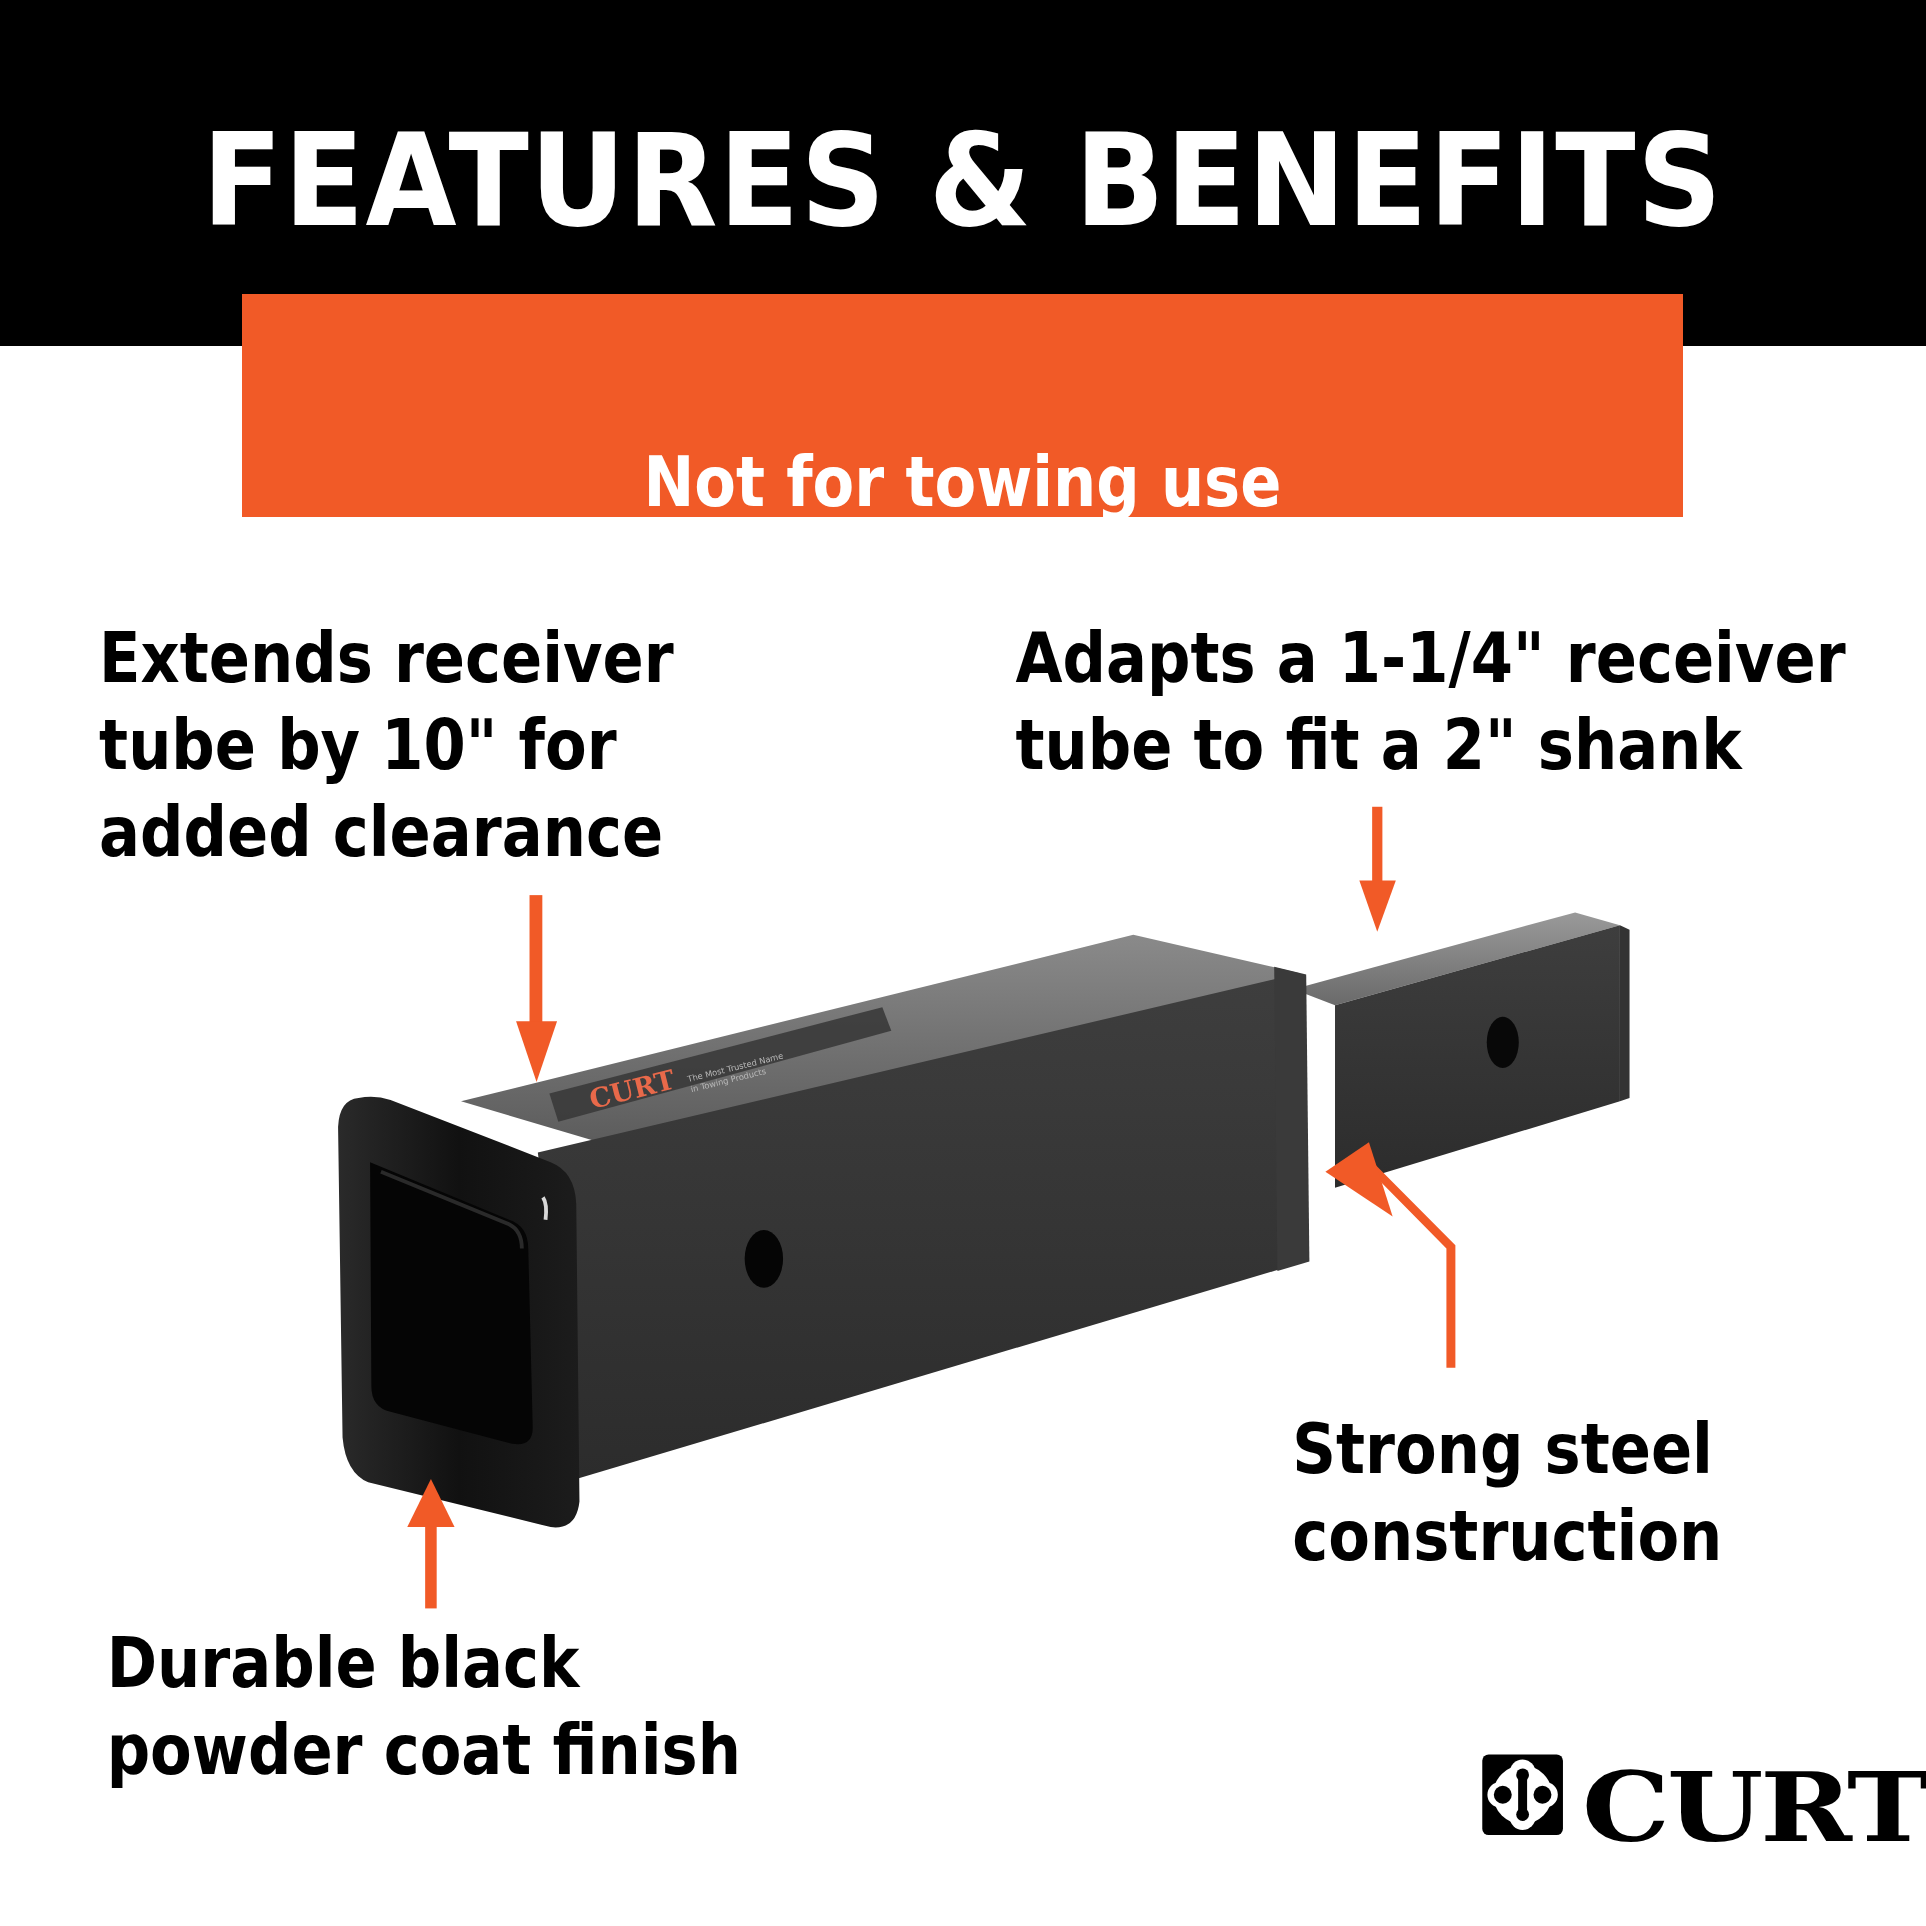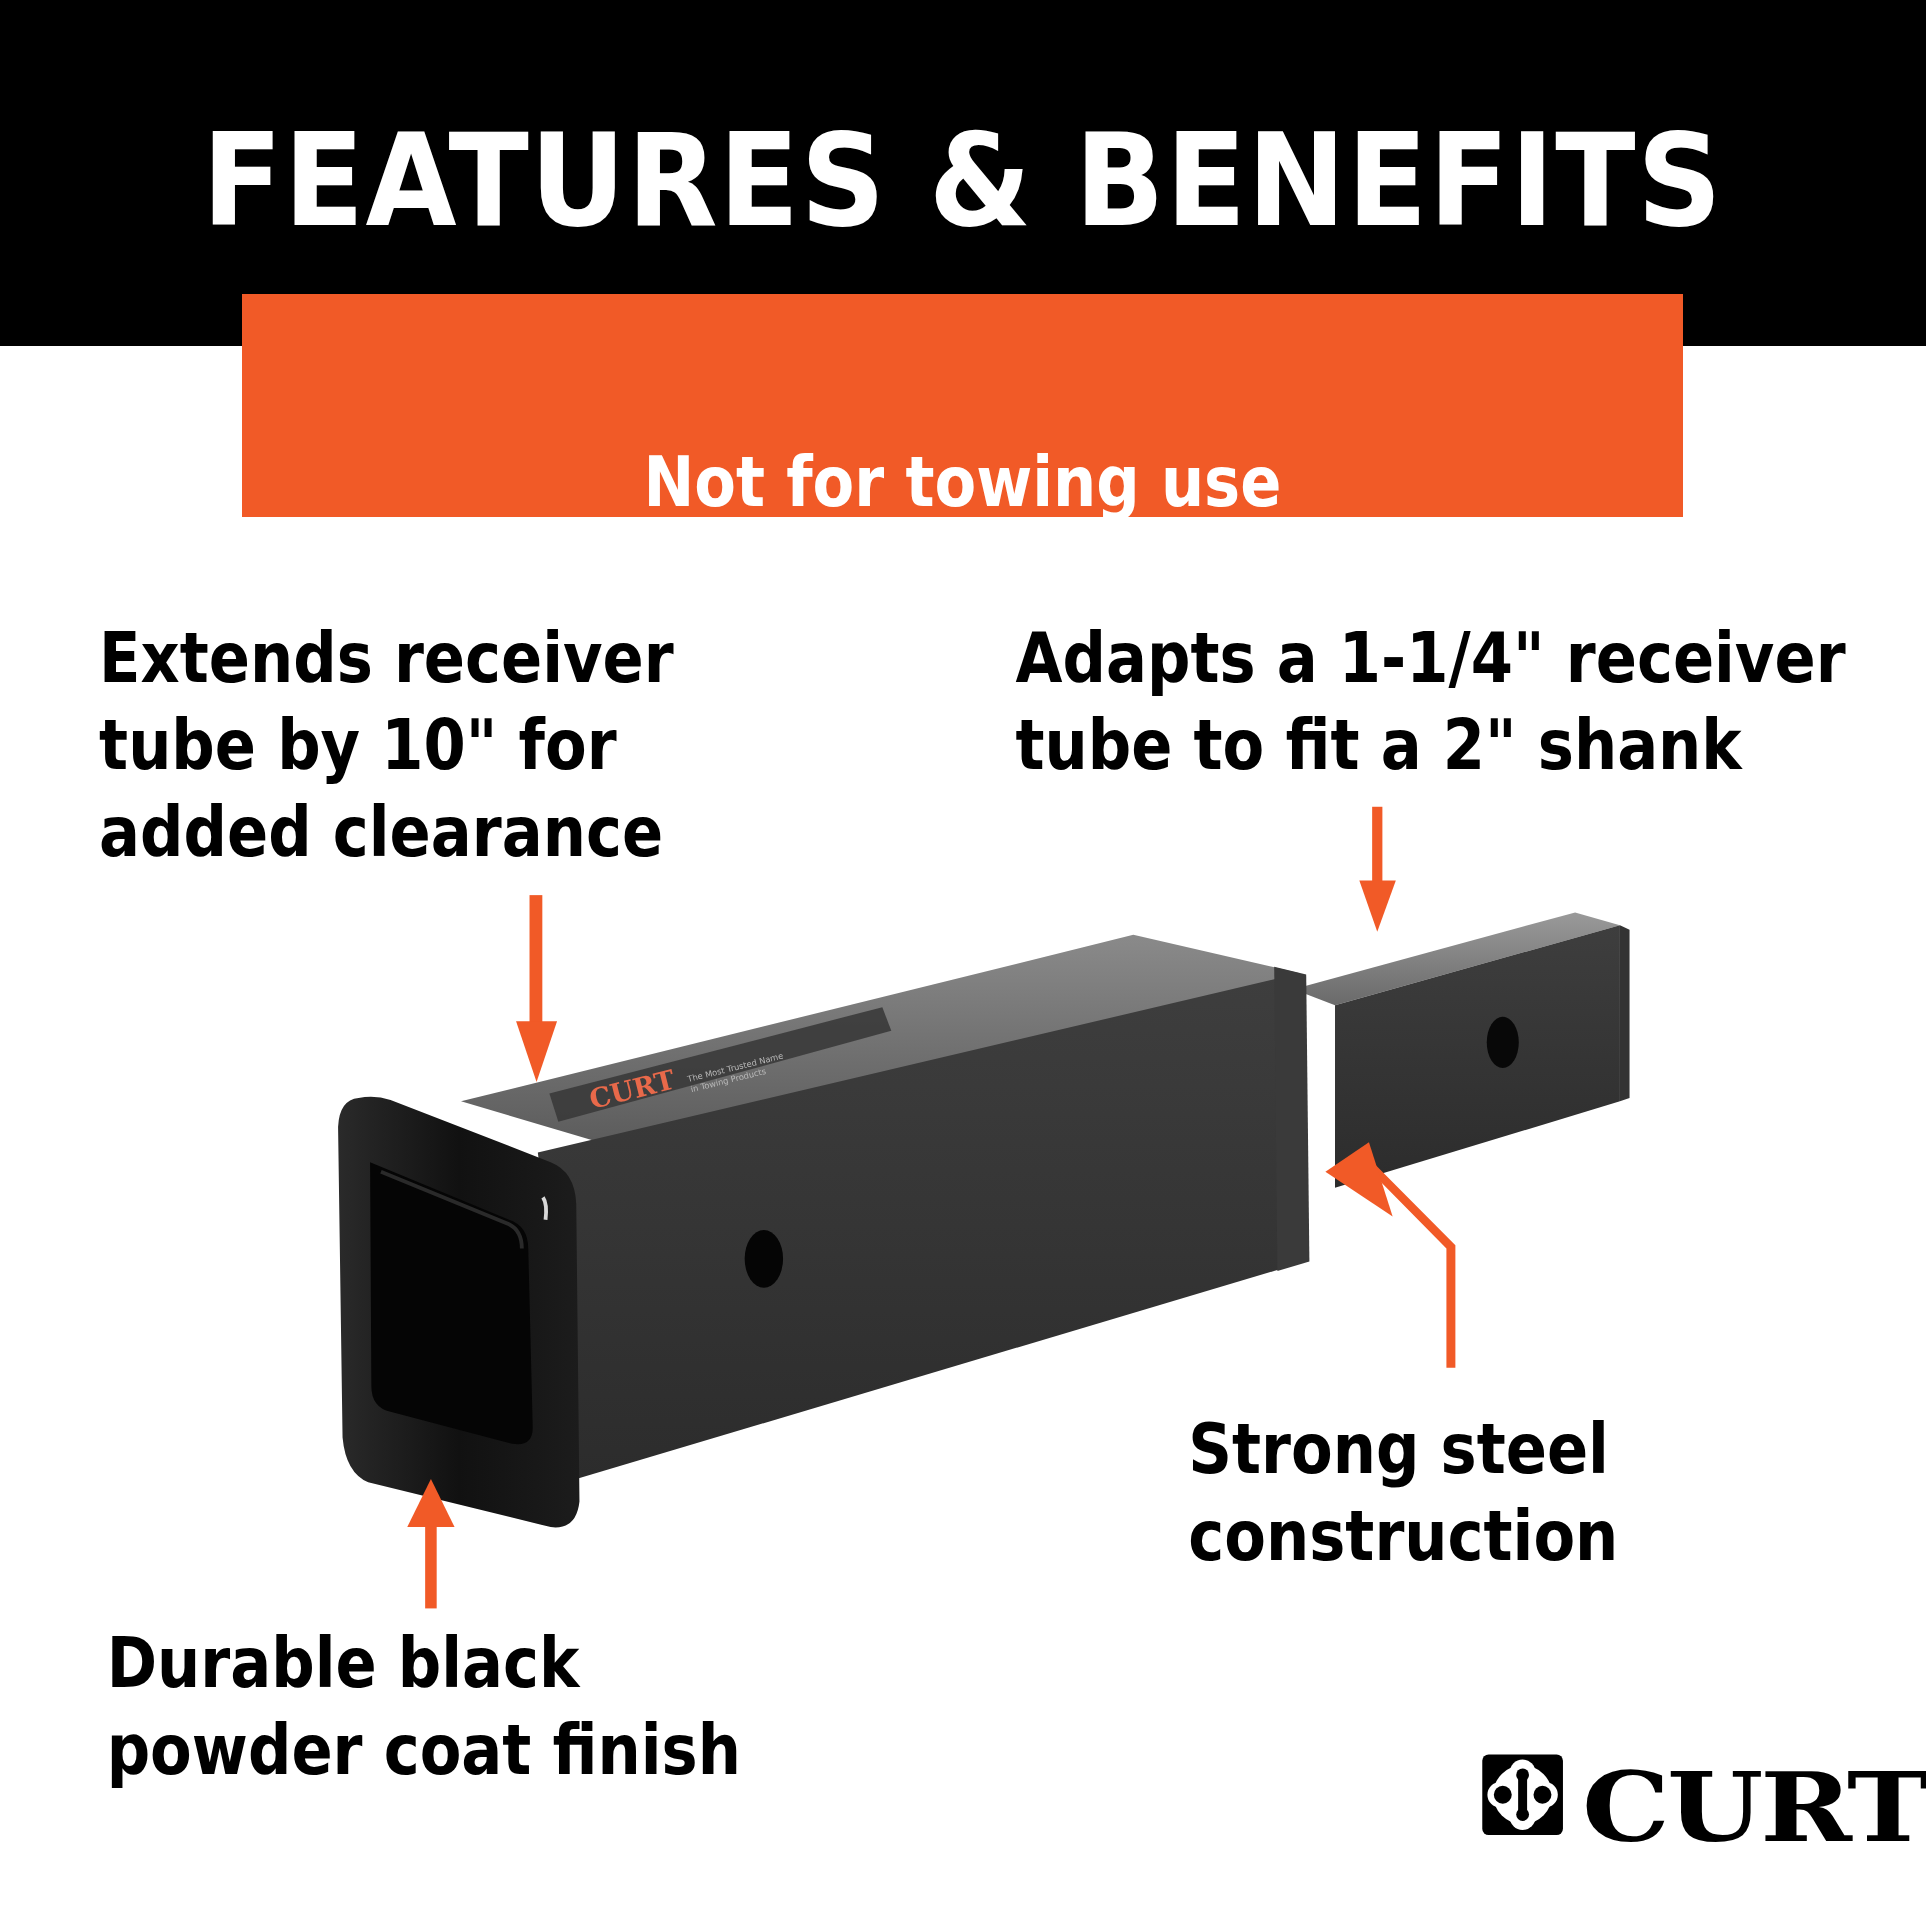--- a/index.html
+++ b/index.html
@@ -26,21 +26,21 @@
       font-family: "DejaVu Sans", sans-serif; transform: scaleX(0.88); margin-top: -3.8px;
     }
     .callout {
       position: absolute; text-align: left; color: #000000; font-weight: bold;
       font-family: "DejaVu Sans", sans-serif; font-size: 69px; line-height: 87px;
     }
     .callout span { display: block; white-space: nowrap; }
     .callout .inner { transform: scaleX(0.88); transform-origin: center; }
     #callout-extends { left: 58px; top: 615px; width: 685px; }
     #callout-adapts { left: 961px; top: 615px; width: 909px; }
-    #callout-strong { left: 1156px; top: 1406px; width: 538px; }
+    #callout-strong { left: 1260px; top: 1406px; width: 538px; }
     #callout-durable { left: 64px; top: 1604px; width: 711px; margin-top: 16px; }
     .overlay { position: absolute; left: 0; top: 0; width: 1926px; height: 1926px; }
     .brand-logo {
       position: absolute; left: 1479px; top: 1755px; display: flex; align-items: center;
     }
     .brand-word {
       font-family: "DejaVu Serif", serif; font-weight: bold; font-size: 96px;
       line-height: 1; color: #000; letter-spacing: -2.6px; transform: scaleX(1.15);
       transform-origin: left center;
     }

